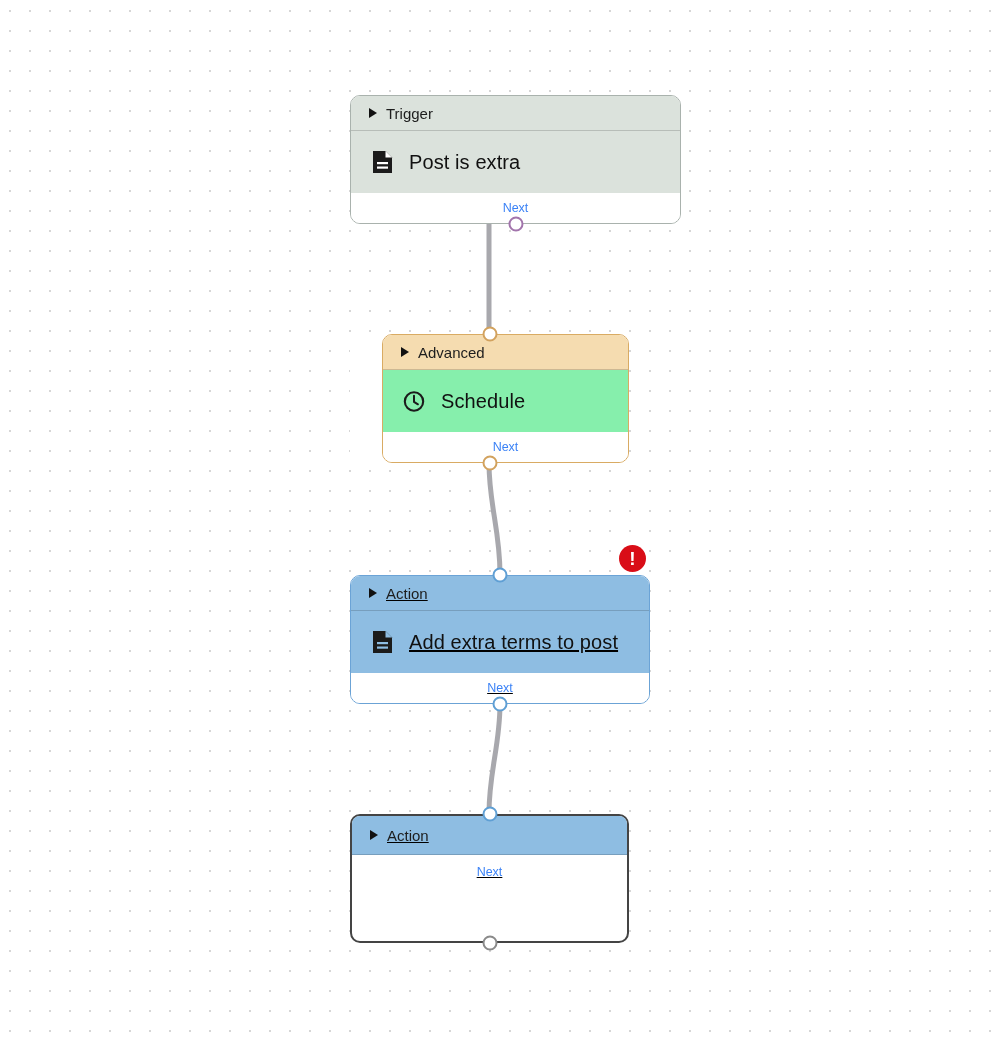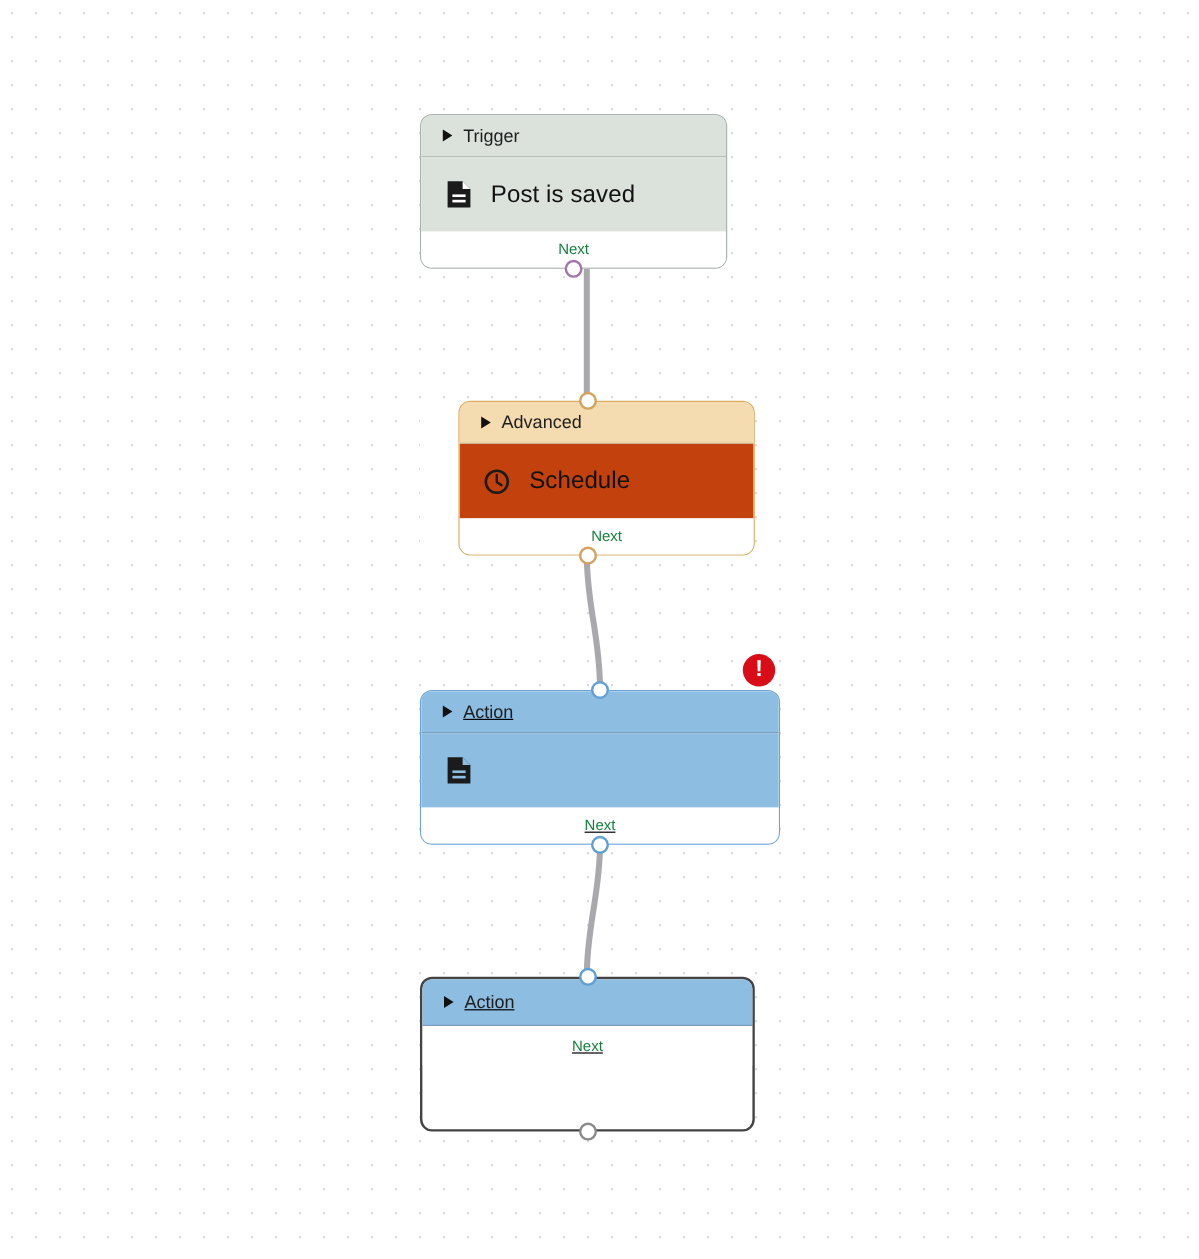--- a/index.html
+++ b/index.html
@@ -101,31 +101,31 @@
     white-space: nowrap;
   }
 
   .node-footer {
     height: 33px;
     background: #ffffff;
     display: flex;
     align-items: center;
     justify-content: center;
     font-size: 12.5px;
-    color: #15803d;
+    color: #3b82f6;
   }
 
   
   .node.trigger .node-inner { border-color: #a9b2ad; }
   .node.trigger .node-header { background: #dbe2dc; }
   .node.trigger .node-body   { background: #dbe2dc; }
 
   .node.advanced .node-inner { border-color: #d9ab63; }
   .node.advanced .node-header { background: #f5dcb0; }
-  .node.advanced .node-body   { background: #c2410c; }
+  .node.advanced .node-body   { background: #86efac; }
 
   .node.action .node-inner { border-color: #6ba3d6; text-decoration: underline; }
   .node.action .node-header { background: #8ebde2; }
   .node.action .node-body   { background: #8ebde2; }
 
   .node.action.selected .node-inner { border-color: #444444; border-width: 2px; }
 
   
   .port {
     position: absolute;
@@ -171,36 +171,36 @@
 <body>
 
 <div id="canvas">
 
   <svg id="connectors" viewBox="0 0 999 1049" width="999" height="1049">
     <path d="M 489 224 L 489 333" stroke="#a8a8ad" stroke-width="5" fill="none" stroke-linecap="round"></path>
     <path d="M 489 463 C 489 505, 500 530, 500 574" stroke="#a8a8ad" stroke-width="5" fill="none" stroke-linecap="round"></path>
     <path d="M 500 704 C 500 745, 489 772, 489 813" stroke="#a8a8ad" stroke-width="5" fill="none" stroke-linecap="round"></path>
   </svg>
 
-  <div class="node trigger" style="left:350px; top:95px; width:256px; height:129px;">
+  <div class="node trigger" style="left:350px; top:95px; width:331px; height:129px;">
     <div class="node-inner">
       <div class="node-header">
         <span class="disclosure"></span>
         <span>Trigger</span>
       </div>
       <div class="node-body">
         <span class="node-icon">
           <svg width="21" height="24" viewBox="0 0 21 24">
             <path d="M1 1 L13.5 1 L20 7.5 L20 23 L1 23 Z" fill="#1b1b1b"></path>
             <path d="M13.5 1 L13.5 7.5 L20 7.5 Z" fill="#ffffff"></path>
             <rect x="5" y="12" width="11" height="2.2" fill="#ffffff"></rect>
             <rect x="5" y="16.5" width="11" height="2.2" fill="#ffffff"></rect>
           </svg>
         </span>
-        <span class="node-title">Post is saved</span>
+        <span class="node-title">Post is extra</span>
       </div>
       <div class="node-footer">
         <span>Next</span>
       </div>
     </div>
     <div class="port bottom purple"></div>
   </div>
 
   <div class="node advanced" style="left:350px; top:334px; width:279px; height:129px;padding-left:32px;">
     <div class="node-inner">
@@ -233,20 +233,21 @@
       </div>
       <div class="node-body">
         <span class="node-icon">
           <svg width="21" height="24" viewBox="0 0 21 24">
             <path d="M1 1 L13.5 1 L20 7.5 L20 23 L1 23 Z" fill="#1b1b1b"></path>
             <path d="M13.5 1 L13.5 7.5 L20 7.5 Z" fill="#8ebde2"></path>
             <rect x="5" y="12" width="11" height="2.2" fill="#8ebde2"></rect>
             <rect x="5" y="16.5" width="11" height="2.2" fill="#8ebde2"></rect>
           </svg>
         </span>
+        <span class="node-title">Add extra terms to post</span>
       </div>
       <div class="node-footer">
         <span>Next</span>
       </div>
     </div>
     <div class="port top blue"></div>
     <div class="port bottom blue"></div>
   </div>
 
   <div class="error-badge" style="left:619px; top:545px;">

